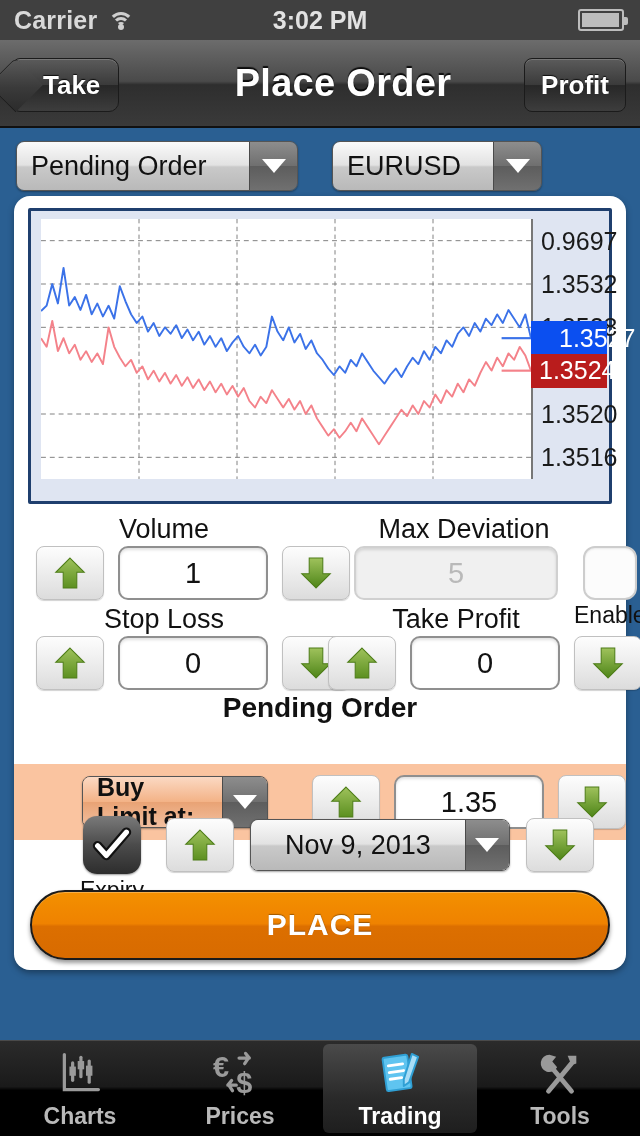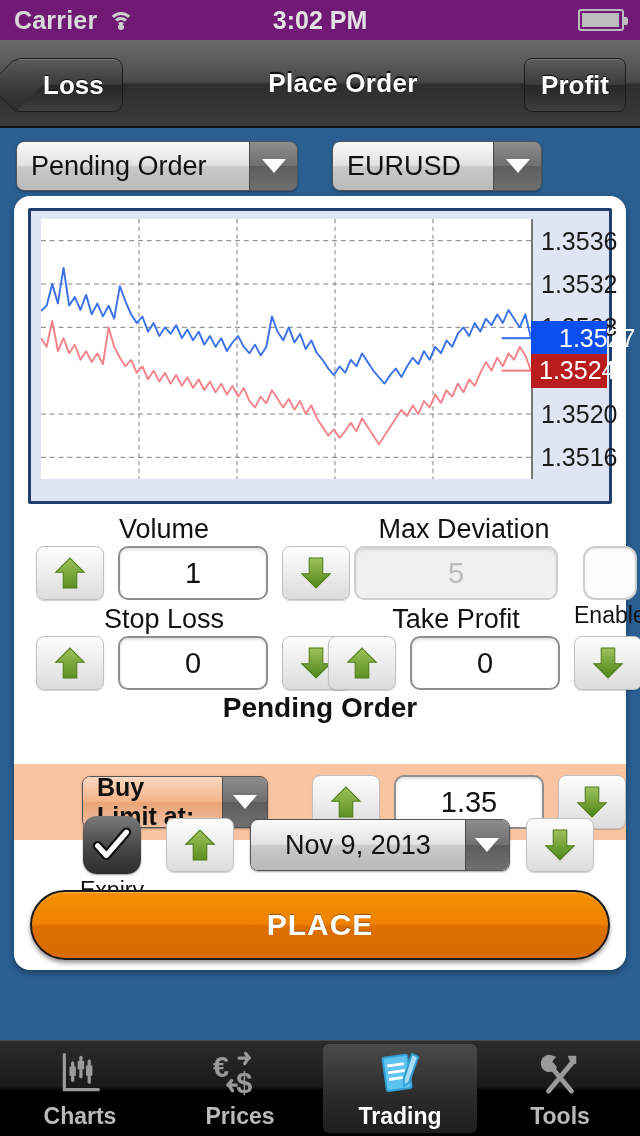--- a/index.html
+++ b/index.html
@@ -7,21 +7,21 @@
     width: 640px; height: 1136px;
     background: #2a5f92;
     font-family: "Liberation Sans", sans-serif;
     overflow: hidden;
   }
   body { position: relative; }
 
   
   .statusbar {
     position: absolute; top: 0; left: 0; width: 640px; height: 40px;
-    background: #701a75;
+    background: #404040;
     display: flex; align-items: center;
     color: #d8d8d8;
   }
   .sb-left { display: flex; align-items: center; gap: 10px; padding-left: 14px; width: 34%; }
   .sb-carrier { font-size: 25px; font-weight: bold; letter-spacing: .2px; color:#d9d9d9; }
   .wifi-icon { width: 28px; height: 20px; position: relative; display:inline-block; }
   .wifi-icon i {
     position: absolute; left: 50%; transform: translateX(-50%);
     border: 3px solid #cfcfcf; border-bottom-color: transparent;
     border-left-color: transparent; border-right-color: transparent;
@@ -41,21 +41,21 @@
   .battery-fill { position:absolute; left:2px; top:2px; bottom:2px; width: 88%; background:#bdbdbd; }
 
   
   .navbar {
     position: absolute; top: 40px; left: 0; width: 640px; height: 88px;
     background: linear-gradient(to bottom, #6c6c6c 0%, #4a4a4a 48%, #2e2e2e 52%, #3a3a3a 100%);
     border-bottom: 2px solid #111;
     display: flex; align-items: center; justify-content: center;
   }
   .nav-title {
-    font-size: 26px; font-weight: bold; color: #fff;
+    font-size: 38px; font-weight: bold; color: #fff;
     text-shadow: 0 -2px 1px rgba(0,0,0,.85);
     letter-spacing: .3px;
     margin-left: 46px;
   }
   .btn-back {
     position: absolute; left: 12px; top: 18px; height: 54px;
     padding: 0 18px 0 30px;
     background: linear-gradient(to bottom, #5b5b5b 0%, #3a3a3a 50%, #272727 51%, #3d3d3d 100%);
     border: 1px solid #1b1b1b; border-radius: 8px 10px 10px 8px;
     display:flex; align-items:center;
@@ -217,21 +217,21 @@
   <div class="sb-center">3:02 PM</div>
   <div class="sb-right">
     <span class="battery">
         <span class="battery-fill"></span>
       </span>
   </div>
 </div>
 
 <div class="navbar">
   <div class="btn-back">
-    <span>Loss</span>
+    <span>Take</span>
   </div>
   <div class="nav-title">Place Order</div>
   <div class="btn-logout">
     <span>Profit</span>
   </div>
 </div>
 
 <div class="selector-row">
   <div class="dropdown dd-w1">
     <div class="dd-text">Pending Order</div>
@@ -262,21 +262,21 @@
           <line x1="600" y1="0" x2="600" y2="600" stroke="#777" stroke-width="2" stroke-dasharray="10,8"></line>
           <line x1="800" y1="0" x2="800" y2="600" stroke="#777" stroke-width="2" stroke-dasharray="10,8"></line>
           <polyline points="0.0,212.5 11.5,200.0 23.0,150.0 34.5,195.0 46.0,112.5 57.5,200.0 69.0,180.0 80.5,210.0 92.0,175.0 103.4,220.0 114.9,195.0 126.4,225.0 137.9,200.0 149.4,230.0 160.9,155.0 172.4,190.0 183.9,220.0 195.4,240.0 206.9,225.0 218.4,260.0 229.9,240.0 241.4,270.0 252.9,250.0 264.4,265.0 275.9,245.0 287.4,275.0 298.9,255.0 310.3,280.0 321.8,260.0 333.3,290.0 344.8,270.0 356.3,295.0 367.8,275.0 379.3,305.0 390.8,285.0 402.3,270.0 413.8,295.0 425.3,310.0 436.8,290.0 448.3,315.0 459.8,295.0 471.3,225.0 482.8,260.0 494.3,280.0 505.7,250.0 517.2,285.0 528.7,265.0 540.2,300.0 551.7,280.0 563.2,310.0 574.7,325.0 586.2,345.0 597.7,360.0 609.2,340.0 620.7,355.0 632.2,325.0 643.7,340.0 655.2,310.0 666.7,330.0 678.2,350.0 689.7,365.0 701.1,380.0 712.6,360.0 724.1,345.0 735.6,365.0 747.1,340.0 758.6,320.0 770.1,335.0 781.6,305.0 793.1,325.0 804.6,295.0 816.1,310.0 827.6,280.0 839.1,295.0 850.6,265.0 862.1,250.0 873.6,270.0 885.1,240.0 896.6,260.0 908.0,230.0 919.5,245.0 931.0,220.0 942.5,240.0 954.0,210.0 965.5,230.0 977.0,250.0 988.5,220.0 1000.0,275.0" fill="none" stroke="#3b72e8" stroke-width="4" stroke-linejoin="round"></polyline>
           <line x1="940" y1="274.9999999999746" x2="1000" y2="274.9999999999746" stroke="#3b72e8" stroke-width="5"></line>
           <polyline points="0.0,275.0 11.5,295.0 23.0,235.0 34.5,305.0 46.0,275.0 57.5,310.0 69.0,290.0 80.5,325.0 92.0,305.0 103.4,330.0 114.9,310.0 126.4,335.0 137.9,250.0 149.4,295.0 160.9,320.0 172.4,340.0 183.9,325.0 195.4,355.0 206.9,340.0 218.4,370.0 229.9,350.0 241.4,375.0 252.9,355.0 264.4,380.0 275.9,360.0 287.4,385.0 298.9,365.0 310.3,390.0 321.8,370.0 333.3,395.0 344.8,375.0 356.3,400.0 367.8,380.0 379.3,405.0 390.8,385.0 402.3,410.0 413.8,390.0 425.3,420.0 436.8,435.0 448.3,410.0 459.8,425.0 471.3,395.0 482.8,415.0 494.3,435.0 505.7,415.0 517.2,440.0 528.7,420.0 540.2,450.0 551.7,430.0 563.2,460.0 574.7,480.0 586.2,500.0 597.7,485.0 609.2,505.0 620.7,490.0 632.2,470.0 643.7,490.0 655.2,460.0 666.7,480.0 678.2,500.0 689.7,520.0 701.1,500.0 712.6,480.0 724.1,460.0 735.6,440.0 747.1,455.0 758.6,430.0 770.1,450.0 781.6,420.0 793.1,435.0 804.6,405.0 816.1,425.0 827.6,395.0 839.1,410.0 850.6,380.0 862.1,400.0 873.6,370.0 885.1,385.0 896.6,355.0 908.0,330.0 919.5,350.0 931.0,320.0 942.5,340.0 954.0,310.0 965.5,325.0 977.0,295.0 988.5,315.0 1000.0,350.0" fill="none" stroke="#f4828a" stroke-width="4" stroke-linejoin="round"></polyline>
           <line x1="940" y1="349.9999999999676" x2="1000" y2="349.9999999999676" stroke="#f4828a" stroke-width="5"></line>
         </svg>
     </div>
     <div class="yaxis" id="yaxis">
         <div style="position:absolute;left:0;top:0;bottom:0;width:2px;background:#777;"></div>
-        <div class="ytick" style="top:8.333333333332563%">1.3536</div>
+        <div class="ytick" style="top:8.333333333332563%">0.9697</div>
         <div class="ytick" style="top:24.999999999997687%">1.3532</div>
         <div class="ytick" style="top:41.66666666666281%">1.3528</div>
         <div class="ytick" style="top:74.99999999999307%">1.3520</div>
         <div class="ytick" style="top:91.66666666666744%">1.3516</div>
         <div class="ytag ytag-bid" style="top:45.833333333329094%">1.3527</div>
         <div class="ytag ytag-ask" style="top:58.33333333332794%">1.3524</div>
       </div>
   </div>
 
   <div style="position:absolute;left:0;top:318px;width:612px;height:92px;">

